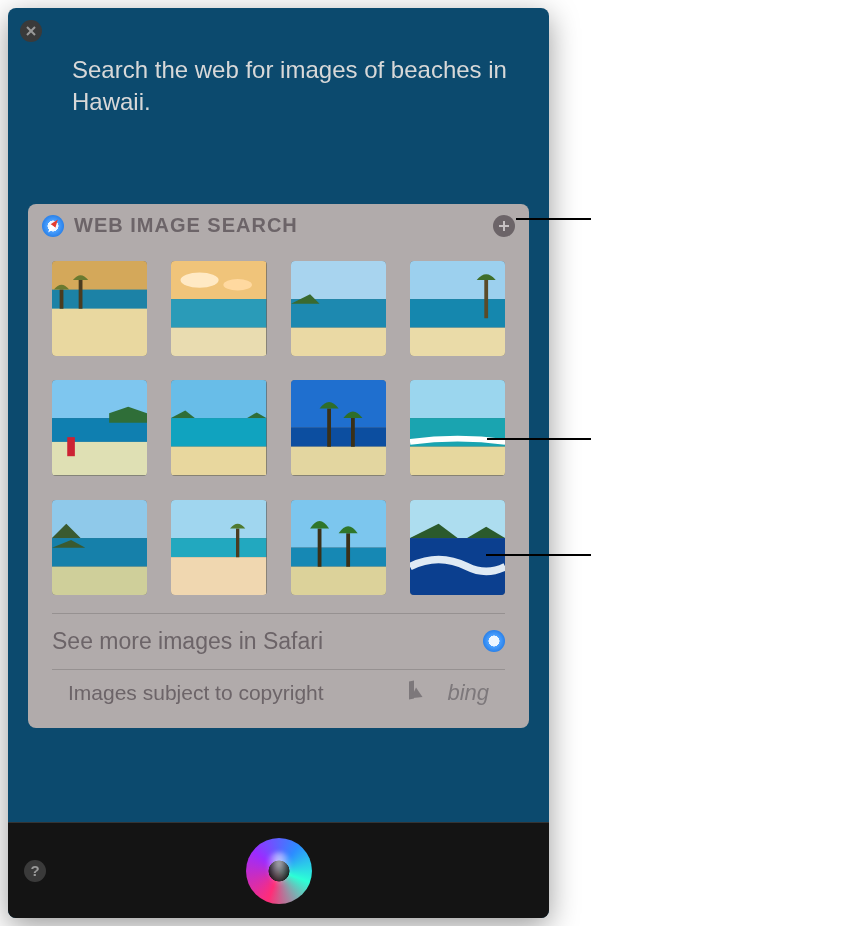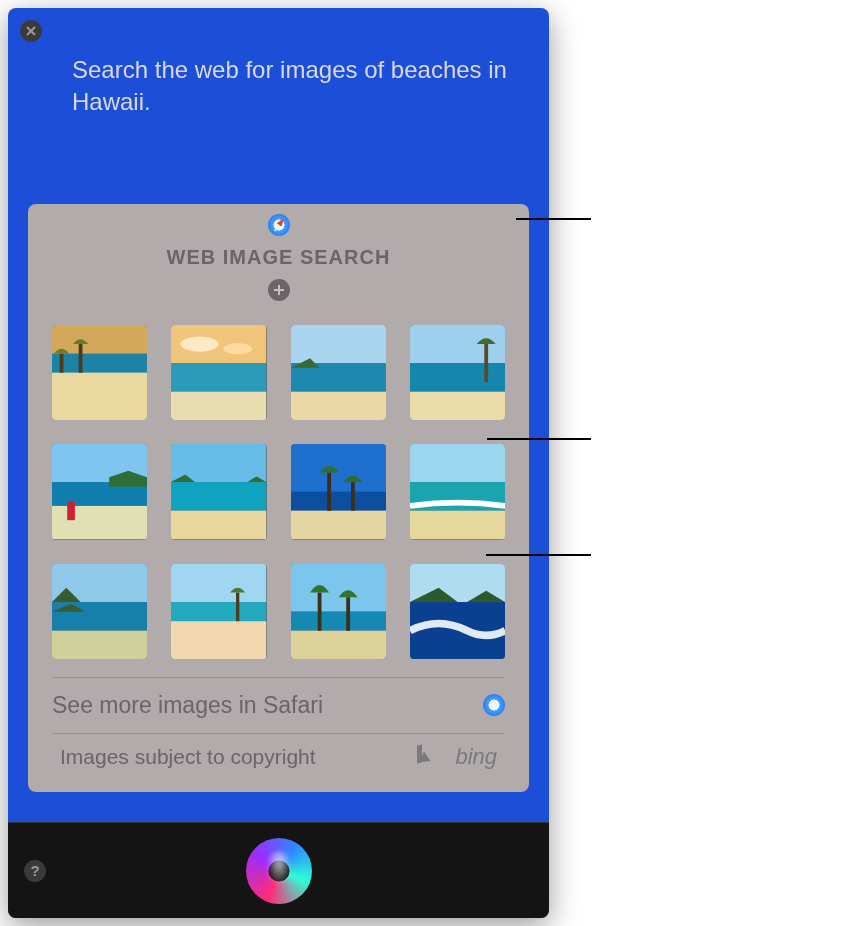--- a/index.html
+++ b/index.html
@@ -10,21 +10,21 @@
     width: 867px;
     height: 926px;
     position: relative;
   }
   .siri-panel {
     position: absolute;
     left: 8px;
     top: 8px;
     width: 541px;
     height: 910px;
-    background: #1d4ed8;
+    background: #0c4a6e;
     border-radius: 8px;
     overflow: hidden;
     box-shadow: 0 8px 30px rgba(0,0,0,0.4);
   }
   .close-btn {
     position: absolute;
     left: 12px; top: 12px;
     width: 22px; height: 22px;
     border-radius: 11px;
     background: #3a3a3a;
@@ -58,21 +58,20 @@
     background: #b1abab;
     border-radius: 8px;
     overflow: hidden;
     margin-bottom: 14px;
   }
   .card-header {
     display: flex;
     align-items: center;
     padding: 10px 14px;
     gap: 10px;
-    flex-direction: column;
   }
   .safari-icon {
     width: 22px; height: 22px;
     border-radius: 11px;
     background: radial-gradient(circle at 50% 50%, #edf6ff 35%, #4aa0ff 36%, #0e66d6 100%);
     position: relative;
     flex: 0 0 22px;
   }
   .safari-icon::before, .safari-icon::after {
     content:"";
@@ -136,21 +135,21 @@
     font-size:23px;
     font-weight:500;
   }
   .safari-small {
     width:22px; height:22px; border-radius:11px;
     background: radial-gradient(circle at 50% 50%, #edf6ff 35%, #4aa0ff 36%, #0e66d6 100%);
     position:relative;
     flex:0 0 22px;
   }
   .copyright-row {
-    padding: 10px 32px 22px;
+    padding: 10px 40px 22px;
     display:flex;
     align-items:center;
   }
   .copyright-row .label {
     flex:1;
     color:#6c6468;
     font-size:21px;
   }
   .bing-logo {
     display:flex; align-items:center; gap:20px;

